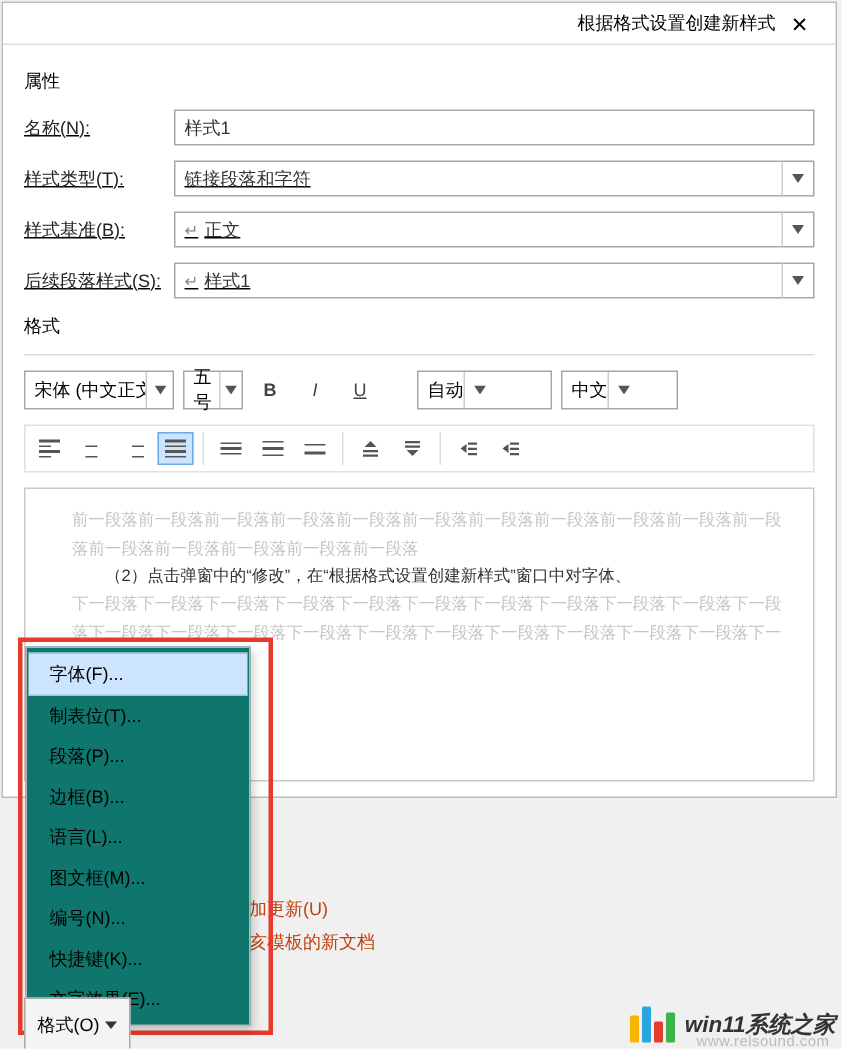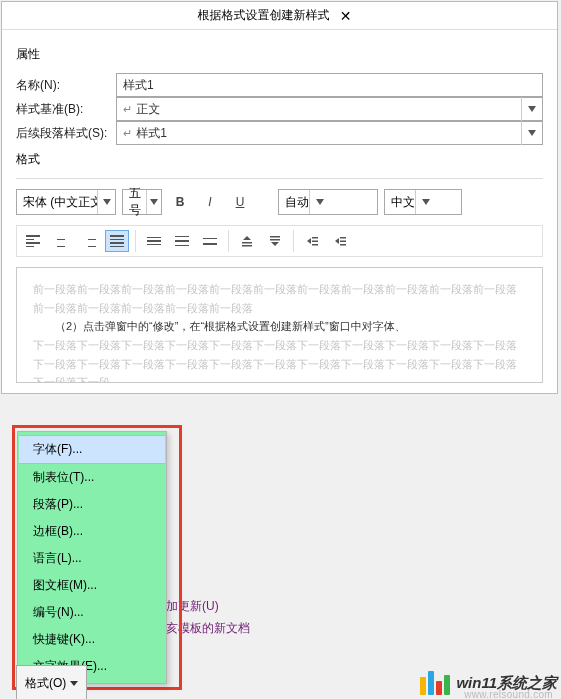--- a/index.html
+++ b/index.html
@@ -16,36 +16,38 @@
   .dialog {
     background: #fff;
     border: 1px solid #bbb;
     width: 557px;
     margin: 1px;
     position: relative;
   }
   .titlebar {
     display: flex;
     align-items: center;
-    justify-content: center;
+    justify-content: flex-end;
     padding: 4px 8px;
     border-bottom: 1px solid #ddd;
     height: 28px;
   }
   .titlebar .close {
     font-size: 14px;
     width: 32px;
     text-align: center;
     cursor: pointer;
   }
   .body { padding: 10px 14px 10px 14px; }
   .section-label { margin: 6px 0 10px 0; }
   .row {
     display: flex;
     align-items: center;
+    margin-bottom: 10px;
+    text-decoration: underline;
   }
   .row label {
     width: 100px;
     color: #222;
   }
   .row .field {
     flex: 1;
   }
   input.text, .select {
     width: 100%;
@@ -120,25 +122,25 @@
     cursor:pointer;
     border:1px solid transparent;
   }
   .align-btn.active { background:#cde4ff; border:1px solid #6fa8e6; }
   .align-lines { display:flex; flex-direction:column; gap:2px; width:14px; }
   .al { height:1.5px; background:#555; }
 
   .preview {
     border:1px solid #c9c9c9;
     margin-top:10px;
-    padding:12px 16px 20px 16px;
+    padding:12px 16px 20px 31px;
     font-size:11px;
     color:#bbb;
     line-height:1.7;
-    height:116px;
+    height:196px;
     overflow:hidden;
     word-break: break-all;
   }
   .preview .gray { color:#c5c5c5; }
   .preview .dark { color:#333; text-indent: 2em; display:inline-block; }
 
   
   .highlight-box {
     position:absolute;
     left:12px;
@@ -147,21 +149,21 @@
     height:265px;
     border:3px solid #e43b2a;
     pointer-events:none;
     z-index:5;
   }
   .popup {
     position:absolute;
     left:17px;
     top:431px;
     width:150px;
-    background:#86efac;
+    background:#0f766e;
     border:1px solid #b5b5b5;
     box-shadow:2px 3px 6px rgba(0,0,0,0.2);
     z-index:10;
     padding:3px 1px;
   }
   .popup .item {
     padding:5px 14px;
     cursor:pointer;
   }
   .popup .item.sel {
@@ -184,21 +186,21 @@
     z-index:11;
   }
   .tri-down {
     width:0;height:0;border-left:4px solid transparent;border-right:4px solid transparent;border-top:5px solid #333;
   }
   .behind-text {
     position:absolute;
     left:166px;
     top:595px;
     font-size:12px;
-    color:#701a75;
+    color:#c2410c;
     z-index:2;
     line-height: 22px;
   }
 
   
   .wm {
     position:absolute;
     right:4px;
     bottom:4px;
     display:flex;
@@ -232,20 +234,33 @@
   <div class="body">
     <div class="section-label">属性</div>
 
     <div class="row">
       <label>名称(N):</label>
       <div class="field">
         <input class="text" type="text" value="样式1" style="">
       </div>
     </div>
 
+    <div class="row">
+      <label>样式类型(T):</label>
+      <div class="field">
+        <div class="select">
+          <span>链接段落和字符</span>
+          <span class="chev">
+              <svg viewBox="0 0 8 6">
+                <path d="M0 0 L8 0 L4 6 Z" fill="#555"></path>
+              </svg>
+            </span>
+        </div>
+      </div>
+    </div>
 
     <div class="row">
       <label>样式基准(B):</label>
       <div class="field">
         <div class="select">
           <span><span class="indent-icon">↵</span><span>正文</span></span>
           <span class="chev">
               <svg viewBox="0 0 8 6">
                 <path d="M0 0 L8 0 L4 6 Z" fill="#555"></path>
               </svg>
@@ -291,21 +306,21 @@
       <div class="btn">
           <b>B</b>
         </div>
       <div class="btn">
           <i>I</i>
         </div>
       <div class="btn">
           <u>U</u>
         </div>
       <div style="width:14px"></div>
-      <div class="combo" style="width:100px">
+      <div class="combo" style="width:90px">
         <span>自动</span>
         <span class="chev">
             <svg viewBox="0 0 8 6">
               <path d="M0 0 L8 0 L4 6 Z" fill="#555"></path>
             </svg>
           </span>
       </div>
       <div class="combo" style="width:78px">
         <span>中文</span>
         <span class="chev">

